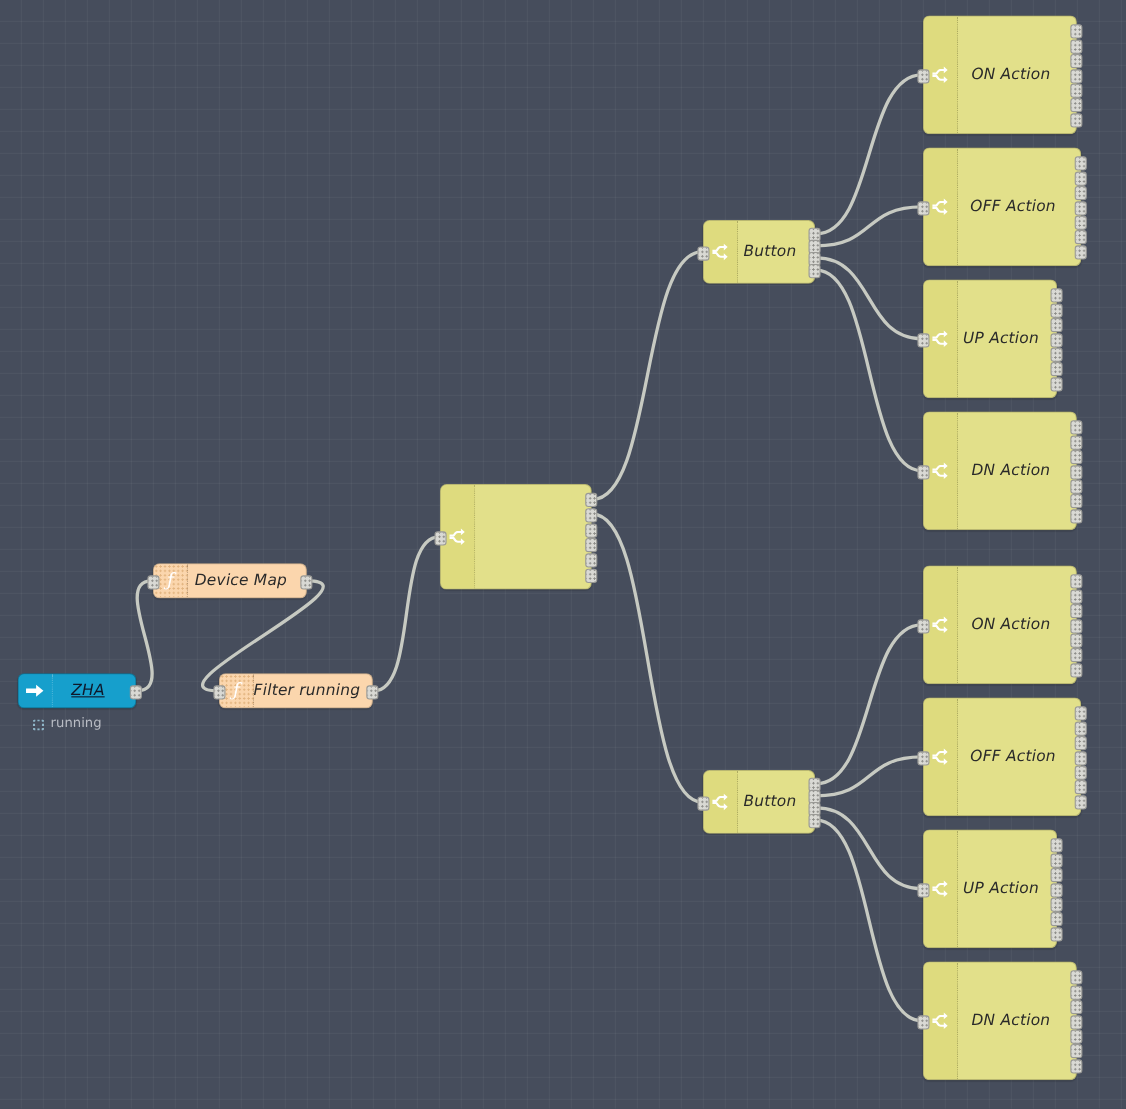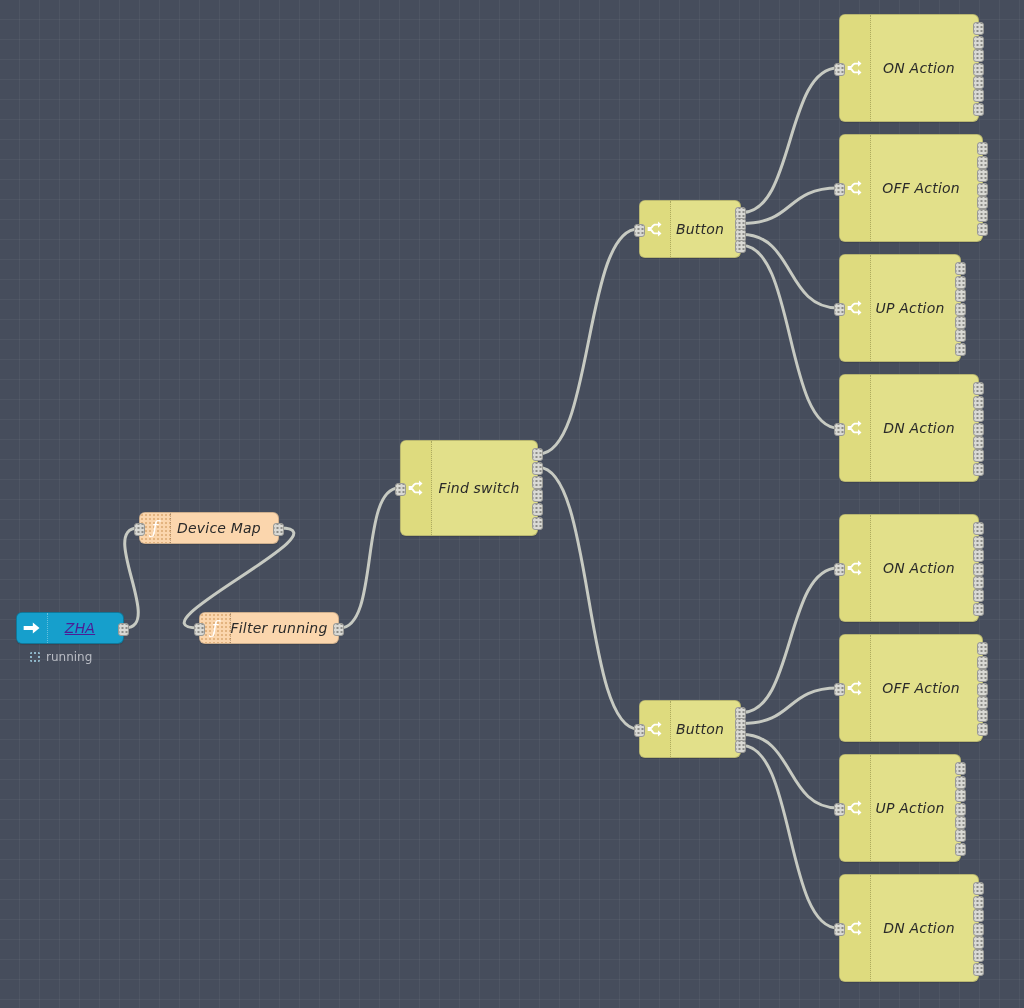--- a/index.html
+++ b/index.html
@@ -83,21 +83,21 @@
   .n-func .icon-band {
     background: #fbd6ad;
     background-image: radial-gradient(rgba(190,130,60,0.40) 1px, transparent 1px);
     background-size: 4px 4px;
   }
   .n-zha    { background: #169fcc; border-color: rgba(0,0,0,0.25); }
   .n-zha .icon-band {
     background: #169fcc;
     border-right: 1px dotted rgba(255,255,255,0.35);
   }
-  .n-zha .node-label { color: #4c1d95; text-decoration: underline; }
+  .n-zha .node-label { color: #0f172a; text-decoration: underline; }
 
   
   .port {
     position: absolute;
     width: 11px;
     height: 13px;
     border-radius: 3px;
     background: #d9d9d4;
     border: 1px solid #9a9a96;
     box-sizing: border-box;
@@ -105,21 +105,21 @@
     background-size: 4px 4px;
     background-position: 1.5px 2px;
   }
   .port.in  { left: -6px; }
   .port.out { right: -6px; }
 
   
   .node-status {
     position: absolute;
     display: flex;
-    align-items: center;
+    align-items: flex-end;
     gap: 6px;
     font-size: 12px;
     color: #b9bcc4;
     white-space: nowrap;
   }
   .status-dot {
     width: 10px;
     height: 10px;
     border-radius: 2px;
     border: 2px dotted #8fb6c9;
@@ -180,21 +180,20 @@
         <div class="port in" style="top: 9.5px;"></div>
         <div class="port out" style="top: 9.5px;"></div>
       </div>
       <div class="node n-switch" style="left: 400px; top: 440px; width: 138px; height: 96px;">
         <div class="icon-band">
           <svg class="icon-glyph" viewBox="0 0 24 24" aria-hidden="true">
             <path fill="#ffffff" d="M3.2 12h4.1c.6 0 1-.3 1.4-.8l1.8-2.4c.5-.7 1.2-1 2-1h3.1v2.6l4.2-3.7L15.6 3v2.6h-3.3c-1.5 0-2.9.7-3.8 1.9L7 9.6H3.2V12z"></path>
             <path fill="#ffffff" d="M3.2 12v2.4h3.7l1.6 2.1c.9 1.2 2.3 1.9 3.8 1.9h3.3V21l4.2-3.7-4.2-3.7v2.6h-3.1c-.8 0-1.5-.3-2-1l-1.8-2.4c-.4-.5-.8-.8-1.4-.8H3.2z"></path>
           </svg>
         </div>
-        <div class="node-label">Find switch</div>
         <div class="port in" style="top: 41.5px;"></div>
         <div class="port out" style="top: 7.33333px;"></div>
         <div class="port out" style="top: 21px;"></div>
         <div class="port out" style="top: 34.6667px;"></div>
         <div class="port out" style="top: 48.3333px;"></div>
         <div class="port out" style="top: 62px;"></div>
         <div class="port out" style="top: 75.6667px;"></div>
       </div>
       <div class="node n-switch" style="left: 639px; top: 200px; width: 102px; height: 58px;">
         <div class="icon-band">

